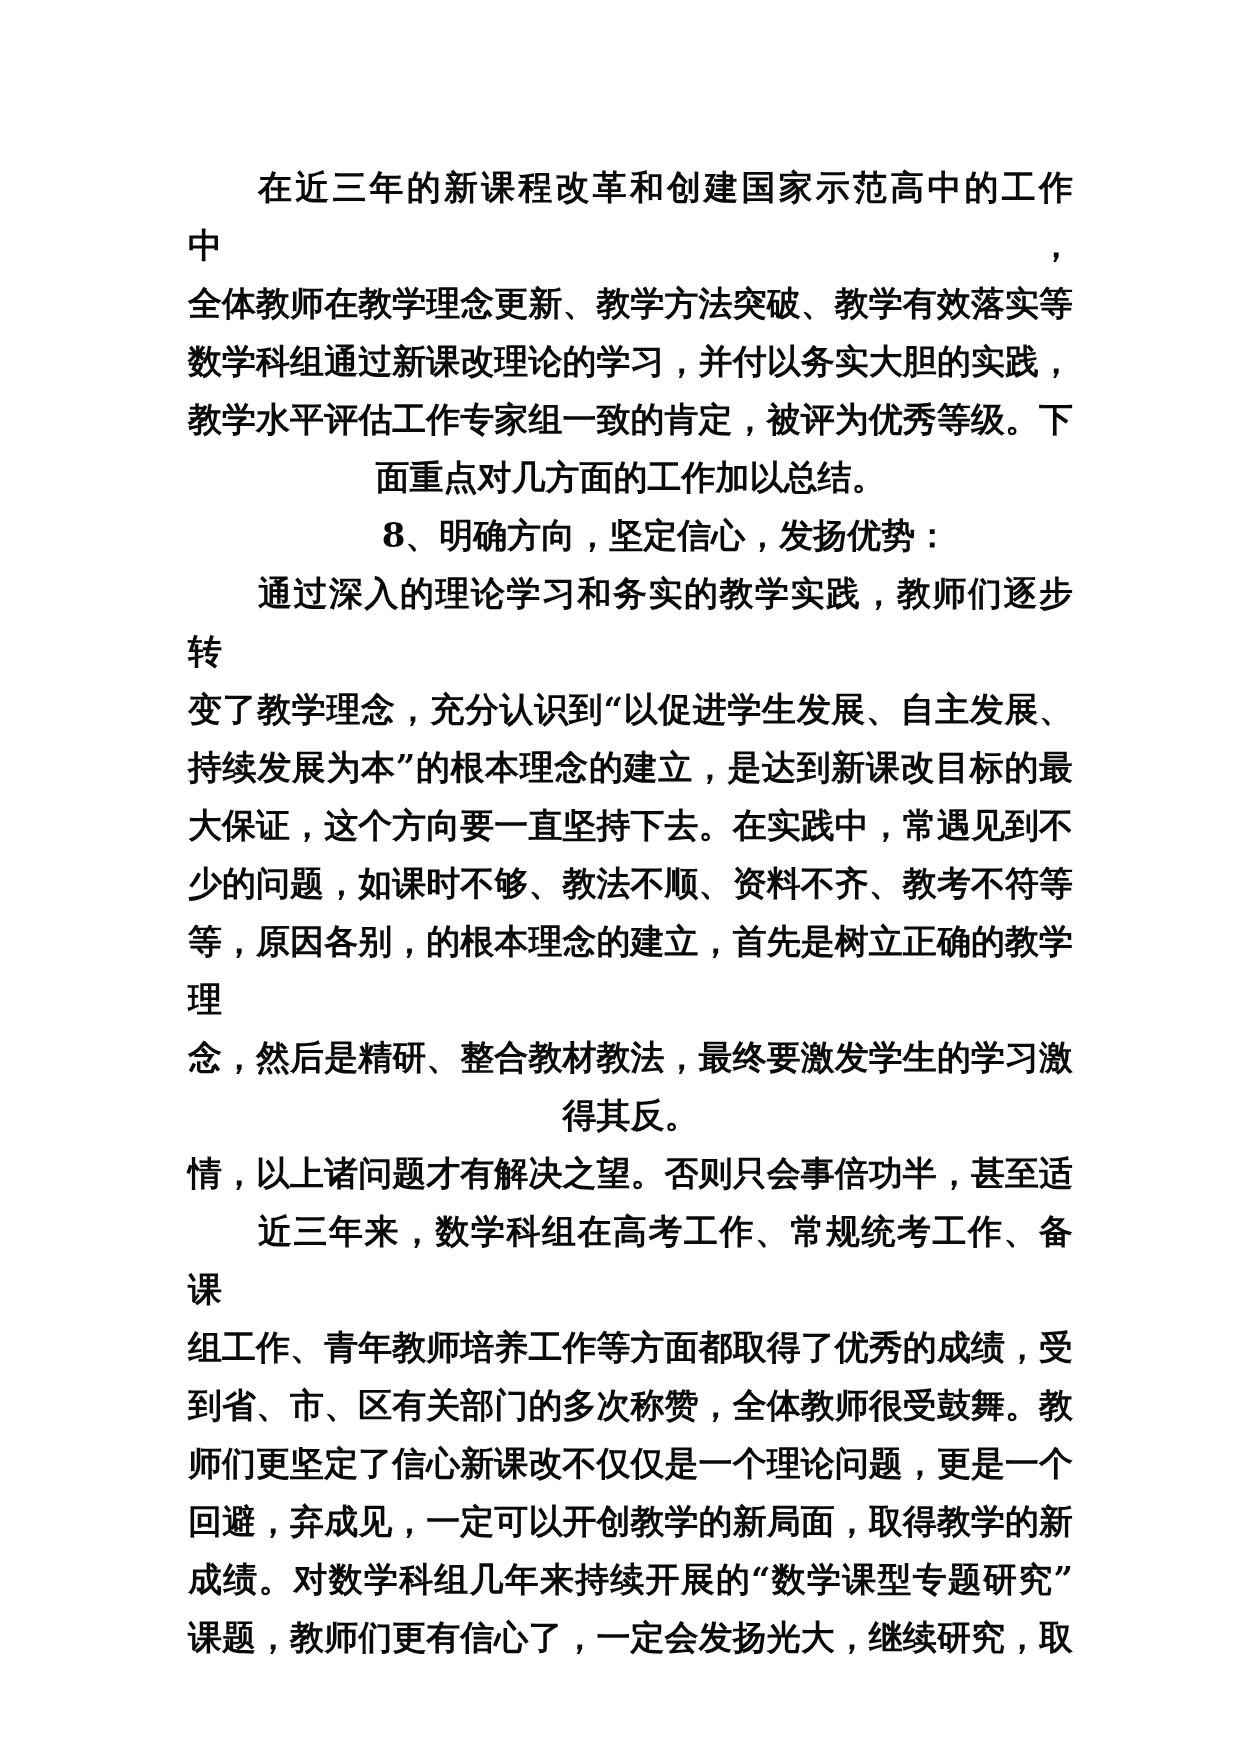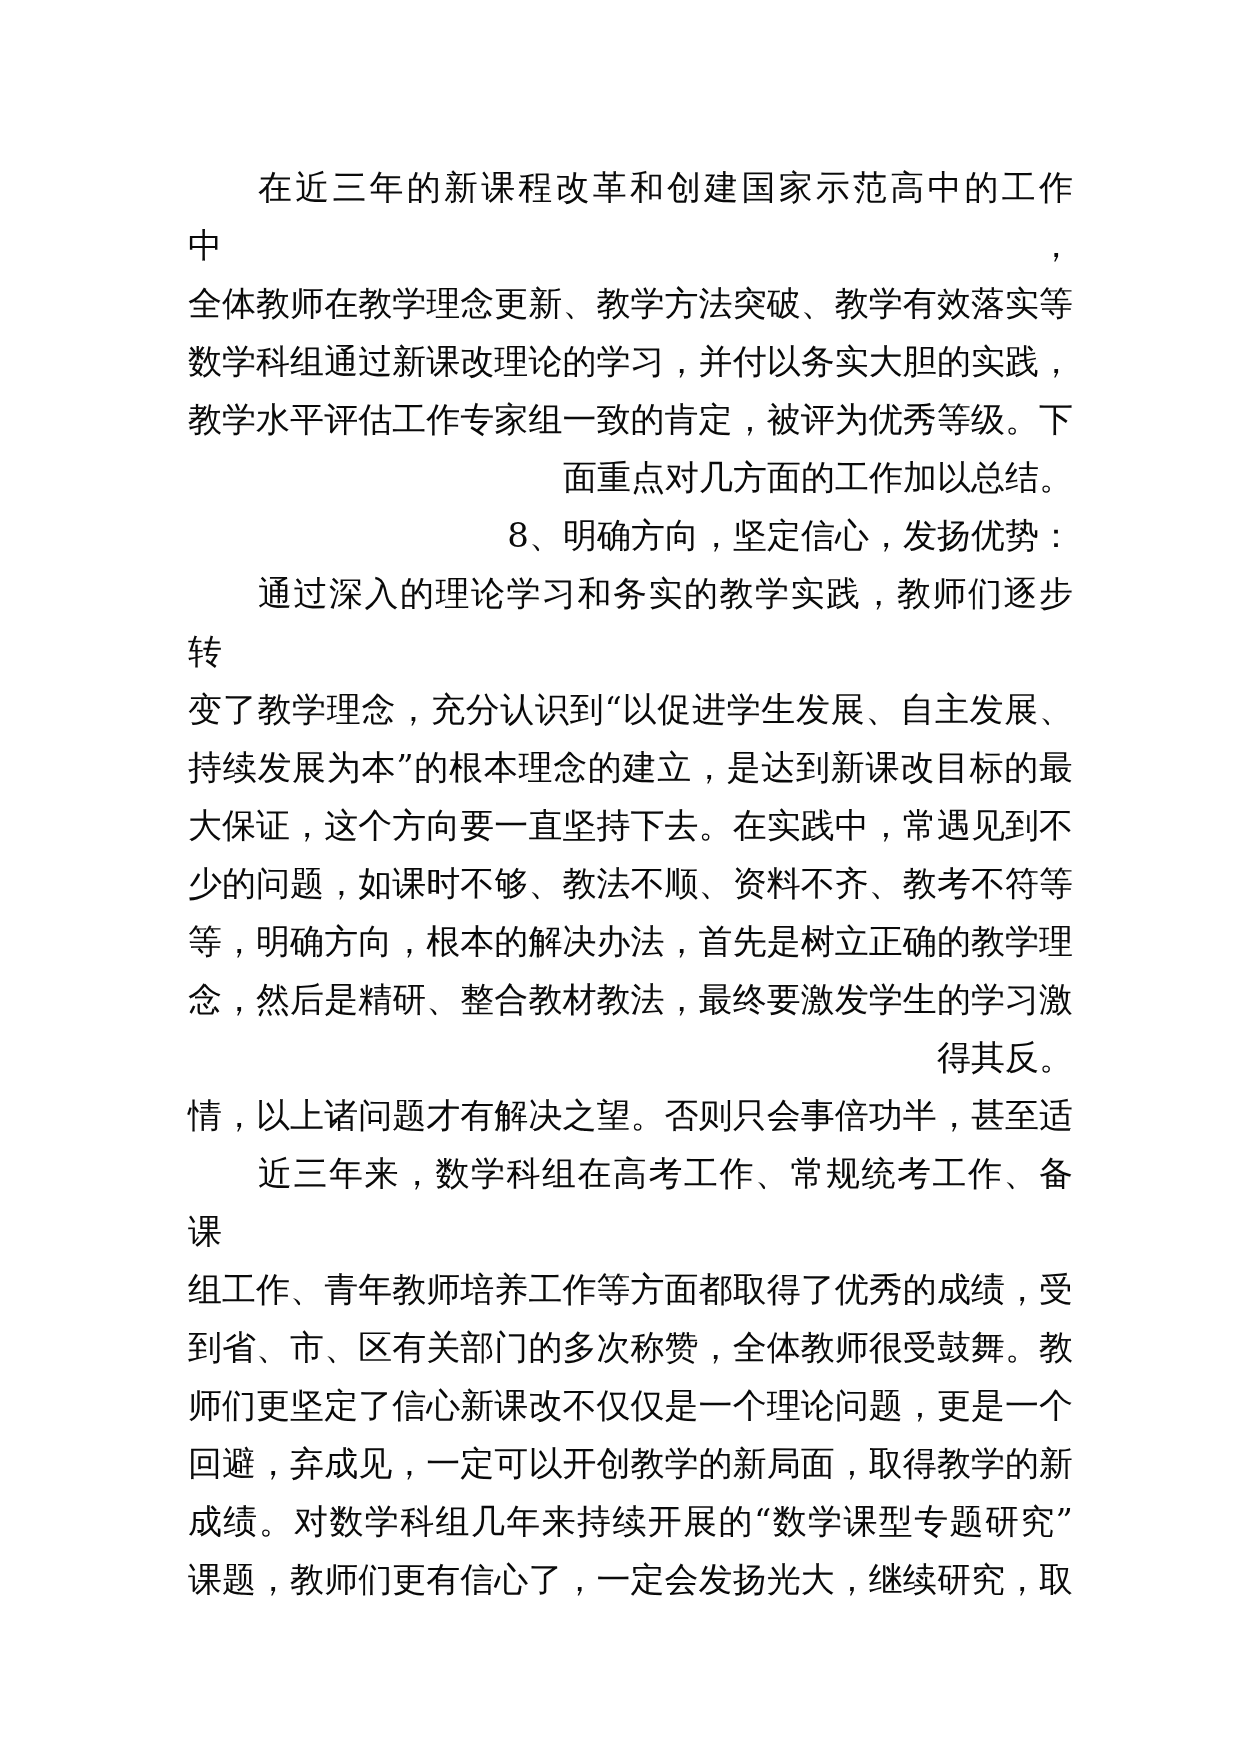--- a/index.html
+++ b/index.html
@@ -23,27 +23,28 @@
   }
   .doc-text {
     position: absolute;
     left: 188px;
     top: 158px;
     width: 885px;
   }
   .para {
     margin: 0;
     padding: 0;
+    font-weight: bold;
   }
   .line {
     font-size: 34px;
     line-height: 58px;
     color: #0a0a0a;
     letter-spacing: 0px;
-    text-align: right;
+    text-align: center;
   }
   .line.fill {
     text-align: justify;
     text-align-last: justify;
   }
   .line.indent {
     text-indent: 70px;
   }
 </style>
 </head>
@@ -60,21 +61,21 @@
       </div>
       <div class="para">
         <div class="line indent">8、明确方向，坚定信心，发扬优势：</div>
       </div>
       <div class="para">
         <div class="line fill indent">通过深入的理论学习和务实的教学实践，教师们逐步转</div>
         <div class="line fill">变了教学理念，充分认识到“以促进学生发展、自主发展、</div>
         <div class="line fill">持续发展为本”的根本理念的建立，是达到新课改目标的最</div>
         <div class="line fill">大保证，这个方向要一直坚持下去。在实践中，常遇见到不</div>
         <div class="line fill">少的问题，如课时不够、教法不顺、资料不齐、教考不符等</div>
-        <div class="line fill">等，明确方向，根本的解决办法，首先是树立正确的教学理</div>
+        <div class="line fill">等，原因各别，的根本理念的建立，首先是树立正确的教学理</div>
         <div class="line fill">念，然后是精研、整合教材教法，最终要激发学生的学习激</div>
         <div class="line">得其反。</div>
         <div class="line fill">情，以上诸问题才有解决之望。否则只会事倍功半，甚至适</div>
       </div>
       <div class="para">
         <div class="line fill indent">近三年来，数学科组在高考工作、常规统考工作、备课</div>
         <div class="line fill">组工作、青年教师培养工作等方面都取得了优秀的成绩，受</div>
         <div class="line fill">到省、市、区有关部门的多次称赞，全体教师很受鼓舞。教</div>
         <div class="line fill">师们更坚定了信心新课改不仅仅是一个理论问题，更是一个</div>
         <div class="line fill">回避，弃成见，一定可以开创教学的新局面，取得教学的新</div>

